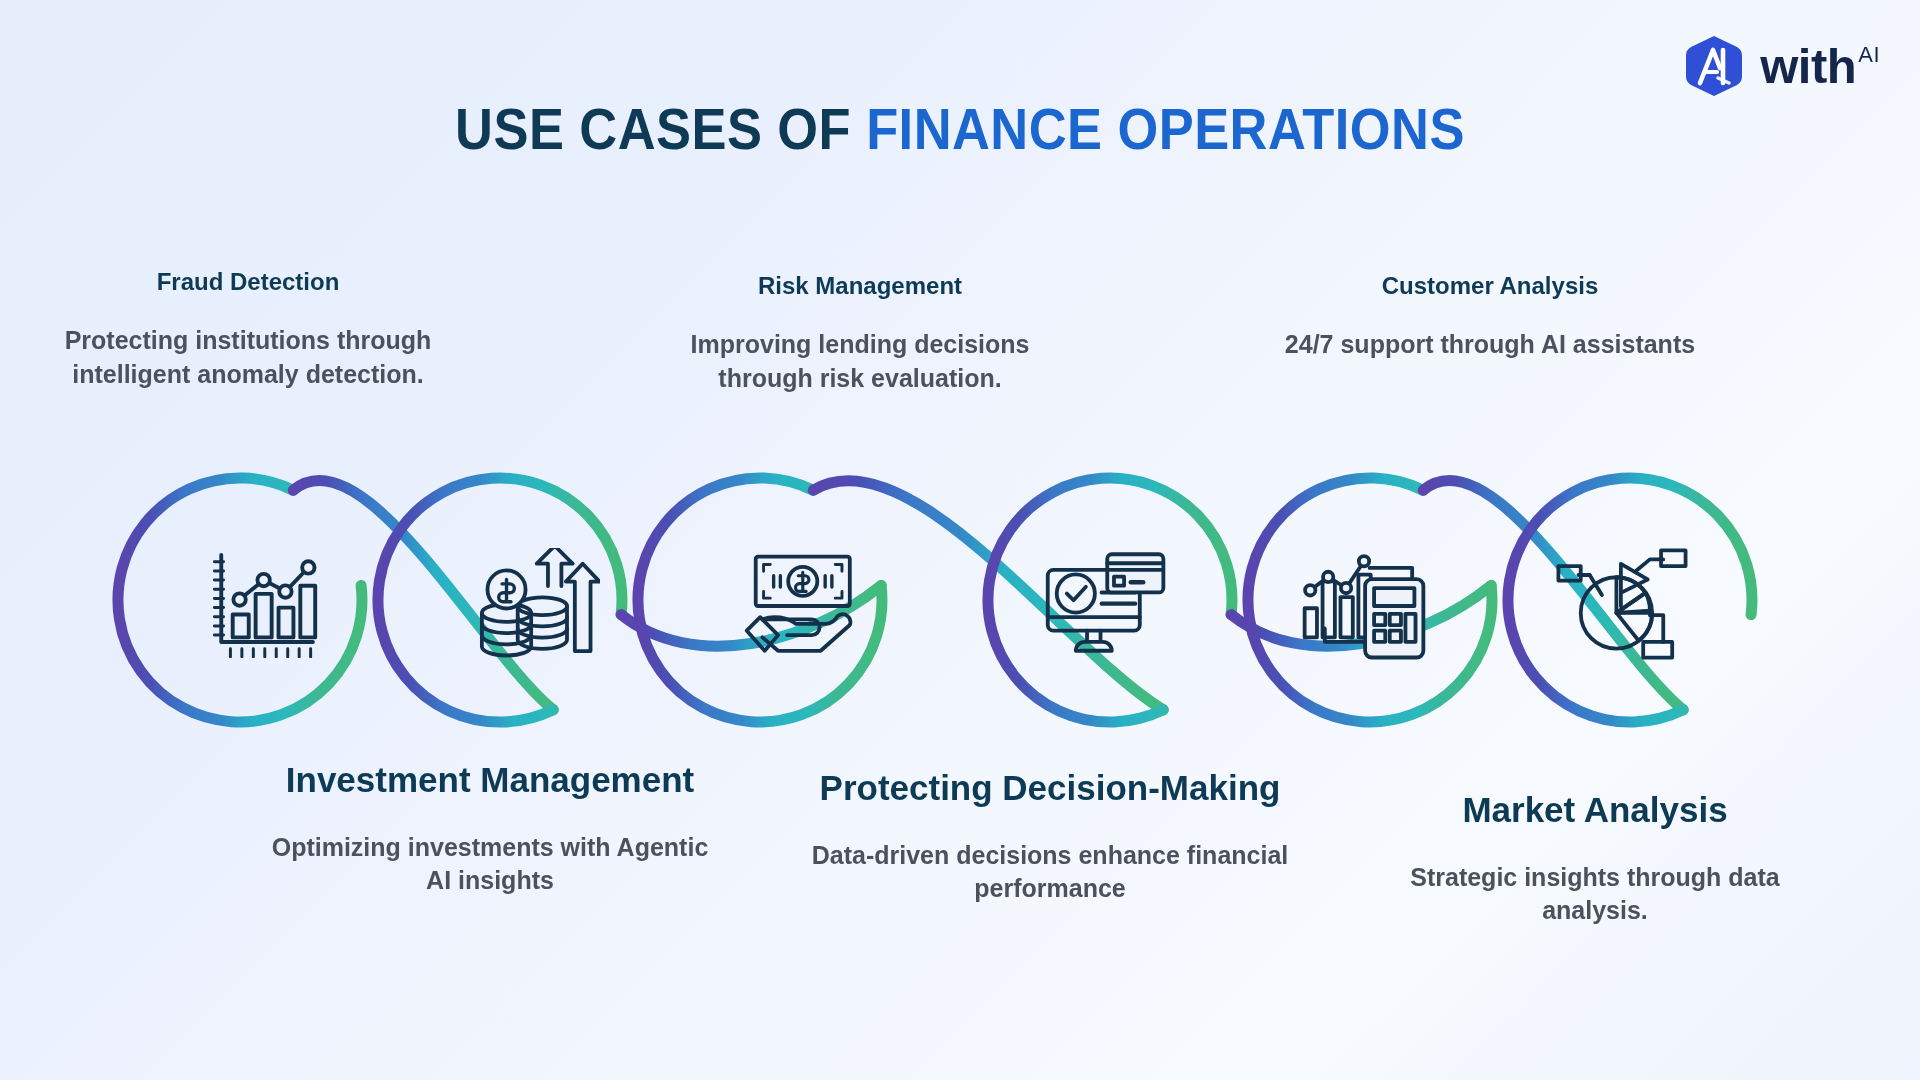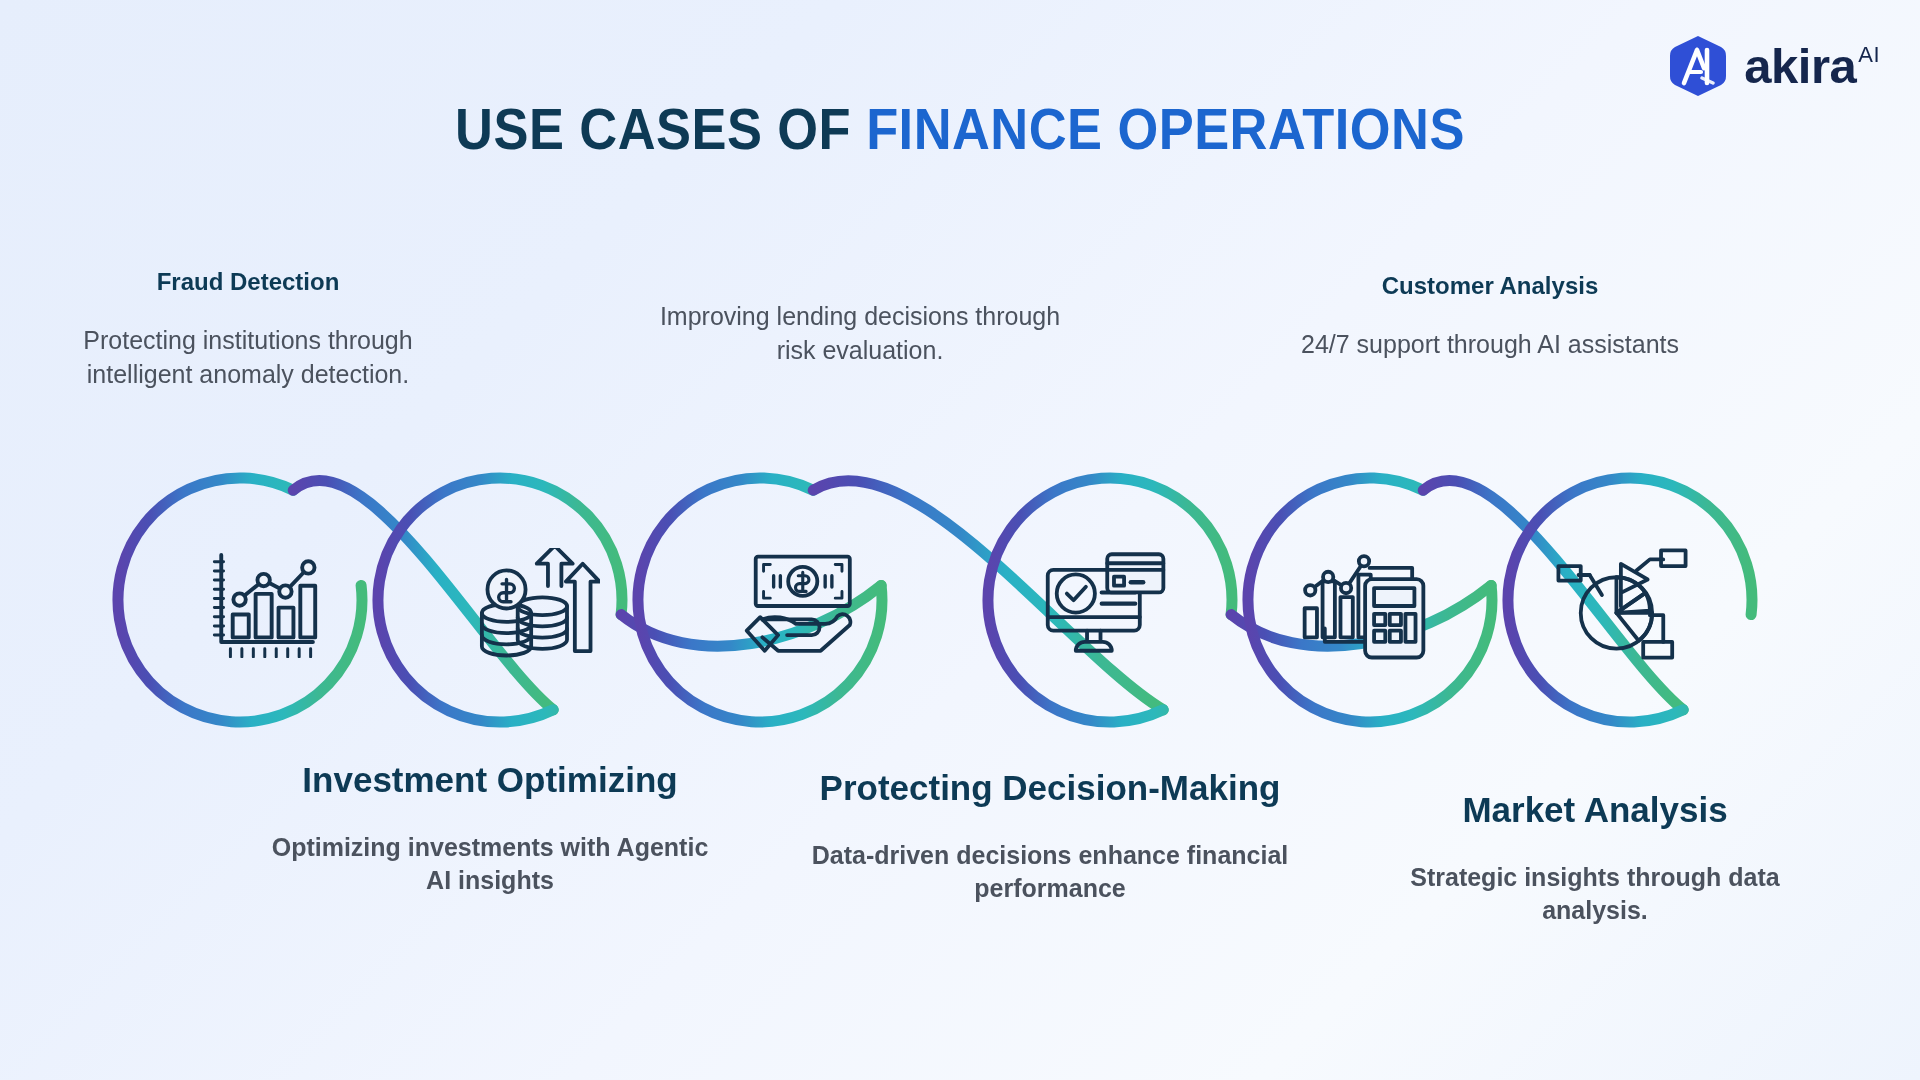--- a/index.html
+++ b/index.html
@@ -22,21 +22,21 @@
            transform:scaleX(0.92); transform-origin:center; white-space:nowrap; }
   #title .dark { color:#0e3a55; }
   #title .accent { color:#1c66cf; }
   
   #ribbon { position:absolute; left:0; top:455px; width:1920px; height:290px; }
   
   .block { position:absolute; text-align:center; }
   .block h3 { color:#0d3a55; font-weight:bold; line-height:1.16; }
   .block p  { color:#4b525e; line-height:1.35; }
   .top h3    { font-size:24px; }
-  .top p     { font-size:25px; margin-top:28px; }
+  .top p     { font-size:25px; margin-top:28px;font-weight:bold; }
   .bottom h3 { font-size:35px; }
   .bottom p  { font-size:25px; margin-top:30px;font-weight:bold; }
   #b0 { left:28px;   top:268px; width:440px; }
   #b1 { left:640px;  top:272px; width:440px; }
   #b2 { left:1240px; top:272px; width:500px; }
   #b3 { left:270px;  top:760px; width:440px; }
   #b4 { left:810px;  top:768px; width:480px; }
   #b5 { left:1360px; top:790px; width:470px; }
   
   .icon-wrap { position:absolute; }
@@ -46,21 +46,21 @@
 
 <div id="logo">
   <svg class="mark" viewBox="0 0 64 64">
     <path d="M32 2 L55 13 A10 10 0 0 1 60 22 L60 42 A10 10 0 0 1 55 51 L32 62 L9 51 A10 10 0 0 1 4 42 L4 22 A10 10 0 0 1 9 13 Z" fill="#2f4fd6"></path>
     <path d="M31 16 L18 49 M31 16 L38 34" stroke="#ffffff" stroke-width="4.6" fill="none" stroke-linecap="round"></path>
     <path d="M23.5 38 L35 38" stroke="#ffffff" stroke-width="4.2" stroke-linecap="round"></path>
     <path d="M41 16 L41 49" stroke="#ffffff" stroke-width="4.6" stroke-linecap="round"></path>
     <path d="M36 44 L47 49" stroke="#ffffff" stroke-width="3.4" stroke-linecap="round" opacity="0.9"></path>
   </svg>
   <div class="wordmark">
-    <span class="word">akira</span>
+    <span class="word">with</span>
     <span class="sup">AI</span>
   </div>
 </div>
 
 <h1 id="title">
   <span class="dark">USE CASES OF </span><span class="accent">FINANCE OPERATIONS</span>
 </h1>
 
 <svg id="ribbon" viewBox="0 0 1920 290">
   <defs>
@@ -201,30 +201,31 @@
     <rect x="78" y="86" width="26" height="14"></rect>
   </g>
 </svg>
 
 <div class="block top" id="b0">
   <h3>Fraud Detection</h3>
   <p>Protecting institutions through intelligent anomaly detection.</p>
 </div>
 
 <div class="block top" id="b1">
+  <h3>Risk Management</h3>
   <p>Improving lending decisions through risk evaluation.</p>
 </div>
 
 <div class="block top" id="b2">
   <h3>Customer Analysis</h3>
   <p>24/7 support through AI assistants</p>
 </div>
 
 <div class="block bottom" id="b3">
-  <h3>Investment Optimizing</h3>
+  <h3>Investment Management</h3>
   <p>Optimizing investments with Agentic AI insights</p>
 </div>
 
 <div class="block bottom" id="b4">
   <h3>Protecting Decision-Making</h3>
   <p>Data-driven decisions enhance financial performance</p>
 </div>
 
 <div class="block bottom" id="b5">
   <h3>Market Analysis</h3>

